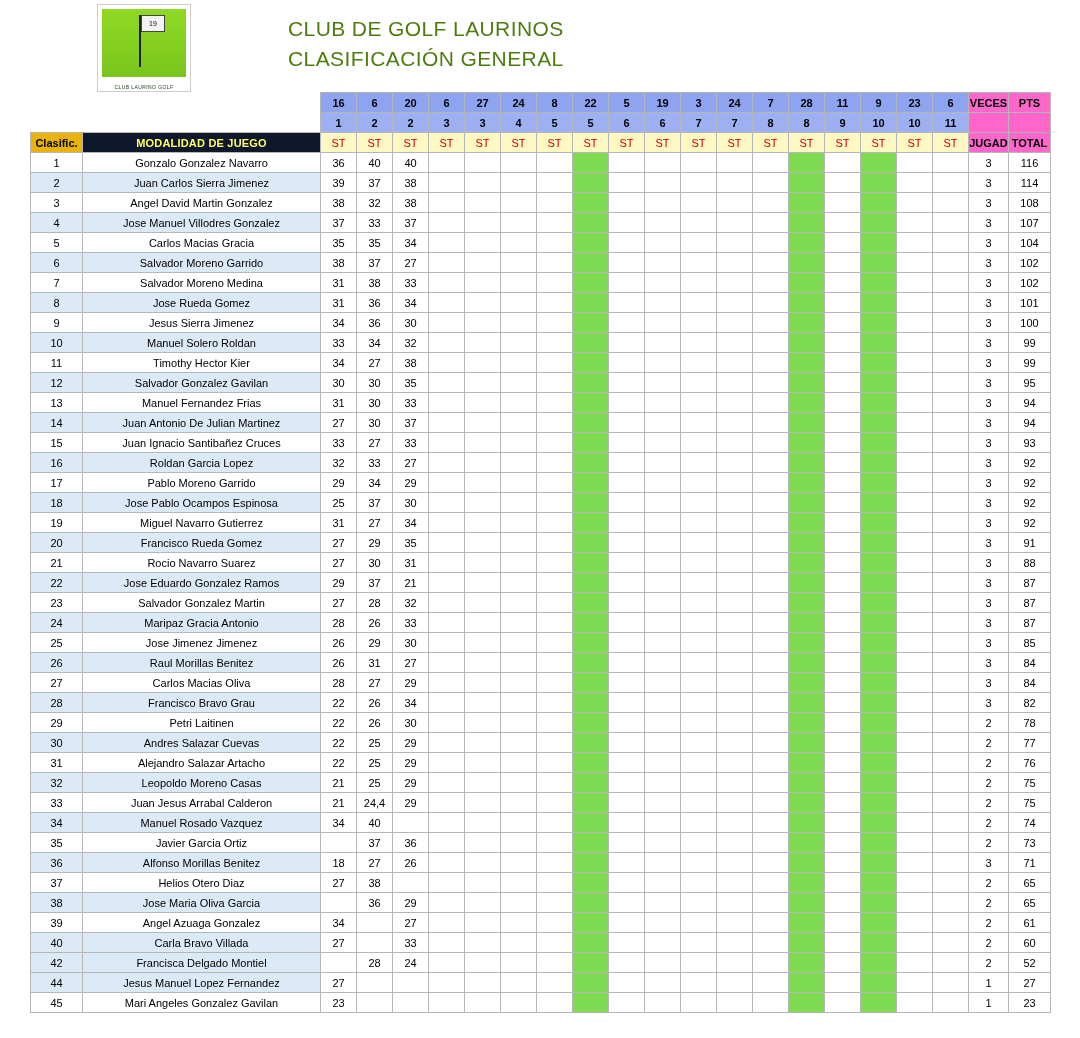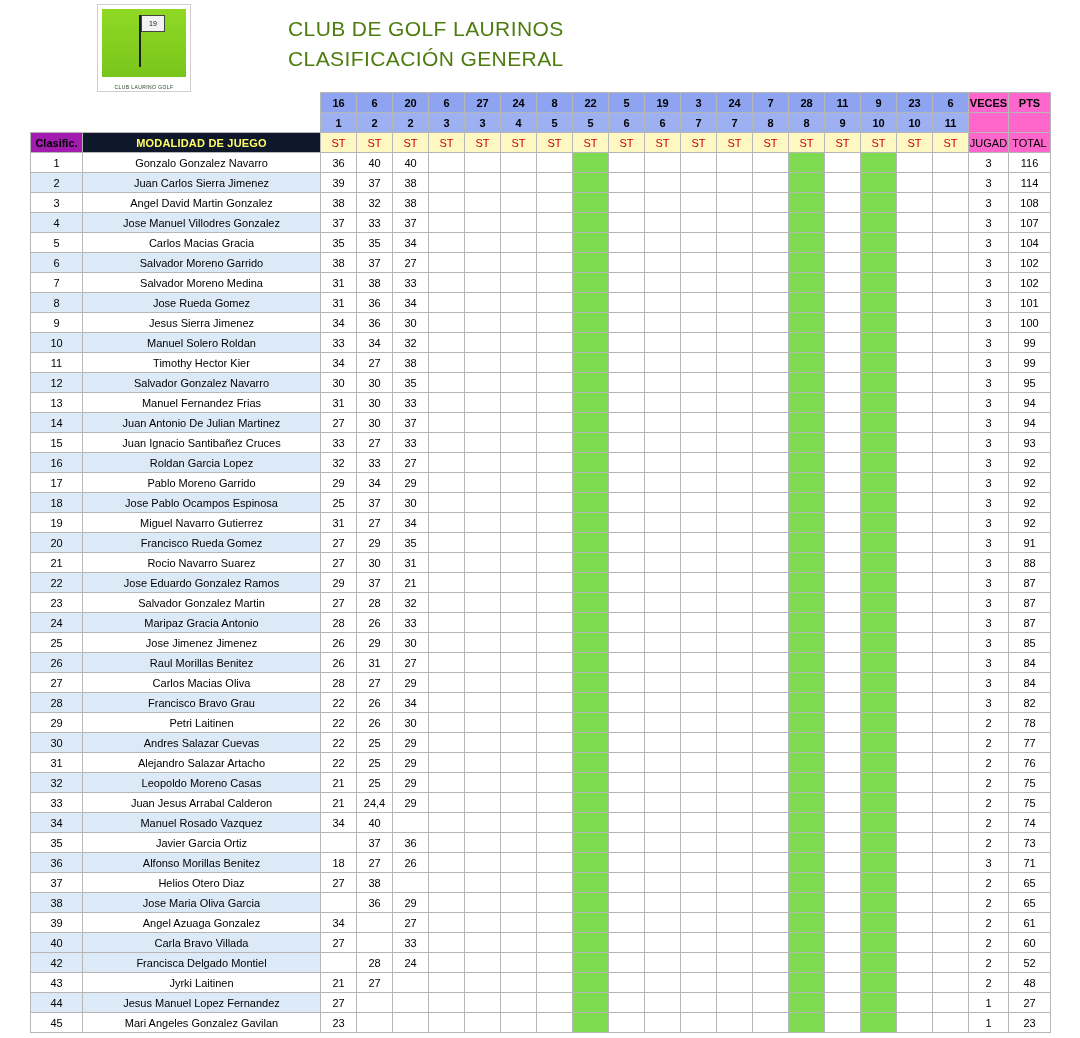--- a/index.html
+++ b/index.html
@@ -133,39 +133,39 @@
     font-size: 11px;
   }
   .hdr-magenta {
     background: #ff66cc;
     font-weight: bold;
     font-size: 8px;
     color: #000;
   }
   .hdr-magenta-lbl {
     background: #ff66cc;
-    font-weight: normal;
+    font-weight: bold;
     font-size: 8px;
     color: #000;
   }
   .hdr-yellow {
     background: #fef9c3;
     font-weight: normal;
     color: #cc0000;
     font-size: 10px;
   }
   .hdr-modalidad {
     background: #0f172a;
     color: #ffff66;
     font-weight: bold;
     font-size: 10.5px;
     letter-spacing: .2px;
   }
   .hdr-clasific {
-    background: #a21caf;
+    background: #eab308;
     font-weight: bold;
     font-size: 10px;
     text-align: left;
     padding-left: 3px;
     margin-top: 20px;
   }
 
   td.pos {
     background: #ffffff;
     font-size: 11px;
@@ -571,21 +571,21 @@
           <td class="score green"></td>
           <td class="score"></td>
           <td class="score green"></td>
           <td class="score"></td>
           <td class="score"></td>
           <td class="veces">3</td>
           <td class="pts">99</td>
         </tr>
         <tr class="alt">
           <td class="pos">12</td>
-          <td class="name">Salvador Gonzalez Navarro</td>
+          <td class="name">Salvador Gonzalez Gavilan</td>
           <td class="score">30</td>
           <td class="score">30</td>
           <td class="score">35</td>
           <td class="score"></td>
           <td class="score"></td>
           <td class="score"></td>
           <td class="score"></td>
           <td class="score green"></td>
           <td class="score"></td>
           <td class="score"></td>
@@ -1289,44 +1289,20 @@
           <td class="score"></td>
           <td class="score"></td>
           <td class="score green"></td>
           <td class="score"></td>
           <td class="score green"></td>
           <td class="score"></td>
           <td class="score"></td>
           <td class="veces">2</td>
           <td class="pts">52</td>
         </tr>
-        <tr>
-          <td class="pos">43</td>
-          <td class="name">Jyrki Laitinen</td>
-          <td class="score">21</td>
-          <td class="score">27</td>
-          <td class="score"></td>
-          <td class="score"></td>
-          <td class="score"></td>
-          <td class="score"></td>
-          <td class="score"></td>
-          <td class="score green"></td>
-          <td class="score"></td>
-          <td class="score"></td>
-          <td class="score"></td>
-          <td class="score"></td>
-          <td class="score"></td>
-          <td class="score green"></td>
-          <td class="score"></td>
-          <td class="score green"></td>
-          <td class="score"></td>
-          <td class="score"></td>
-          <td class="veces">2</td>
-          <td class="pts">48</td>
-        </tr>
         <tr class="alt">
           <td class="pos">44</td>
           <td class="name">Jesus Manuel Lopez Fernandez</td>
           <td class="score">27</td>
           <td class="score"></td>
           <td class="score"></td>
           <td class="score"></td>
           <td class="score"></td>
           <td class="score"></td>
           <td class="score"></td>

